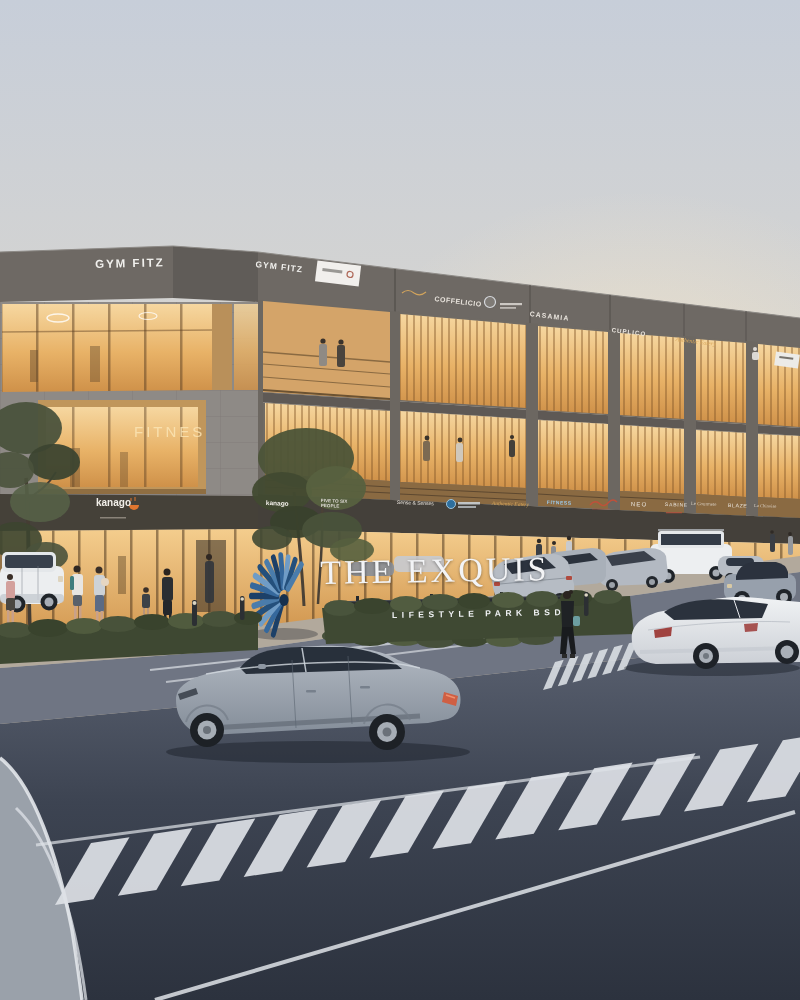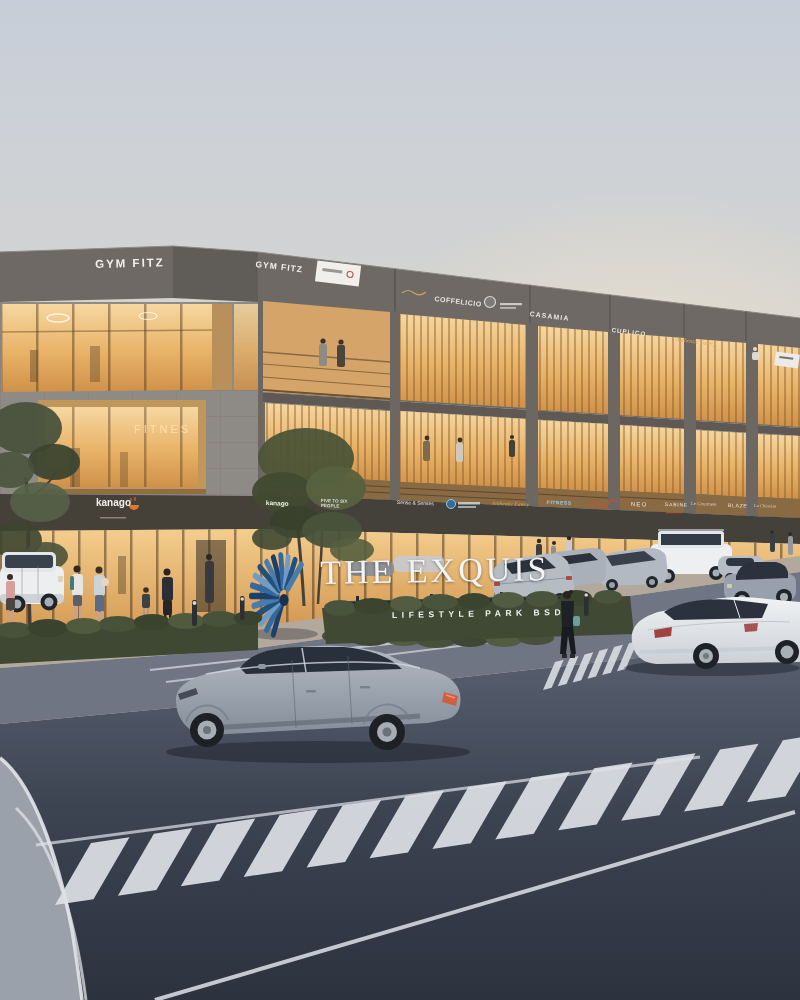--- a/index.html
+++ b/index.html
@@ -495,21 +495,21 @@
     <rect x="360" y="686" width="10" height="2.5" rx="1" fill="#77808c"></rect>
   </g>
 </svg>
 
 <div class="sign roofsign" style="left:95px;top:259px;font-size:11.5px;letter-spacing:2px;transform:rotate(-1.5deg);">GYM FITZ</div>
 <div class="sign roofsign" style="left:256px;top:260px;font-size:8.5px;letter-spacing:1px;transform:rotate(6.5deg);">GYM FITZ</div>
 <div class="sign fasciasign" style="left:435px;top:295px;font-size:7px;font-weight:bold;letter-spacing:0.5px;transform:rotate(7deg);">COFFELICIO</div>
 <div class="sign fasciasign" style="left:530px;top:311px;font-size:6.8px;font-weight:bold;letter-spacing:1.2px;transform:rotate(7deg);">CASAMIA</div>
 <div class="sign fasciasign" style="left:612px;top:327px;font-size:6.2px;font-weight:bold;letter-spacing:1px;transform:rotate(7deg);">CUPLICO</div>
 <div class="sign goldscript" style="left:676px;top:336px;font-size:6px;transform:rotate(7deg);">Authentic Eatery</div>
-<div class="sign" style="left:134px;top:424px;font-size:11px;letter-spacing:3px;color:rgba(250,228,180,0.85);">FITNES</div>
+<div class="sign" style="left:134px;top:424px;font-size:15px;letter-spacing:3px;color:rgba(250,228,180,0.85);">FITNES</div>
 <div class="sign" style="left:96px;top:498px;font-size:10px;font-weight:bold;color:#f2efe9;">kanago</div>
 <div class="sign" style="left:266px;top:500px;font-size:6.5px;font-weight:bold;color:#f2efe9;transform:rotate(2deg);">kanago</div>
 <div class="sign" style="left:321px;top:498px;width:34px;font-size:4.6px;line-height:1.15;font-weight:bold;color:#dcd8d2;white-space:normal;transform:rotate(2deg);">FIVE TO SIX PEOPLE</div>
 <div class="sign fasciasign" style="left:397px;top:500px;font-size:5px;transform:rotate(2deg);">Sense &amp; Senses</div>
 <div class="sign goldscript" style="left:492px;top:501px;font-size:5.5px;transform:rotate(2deg);">Authentic Eatery</div>
 <div class="sign" style="left:547px;top:500px;font-size:5px;font-weight:bold;letter-spacing:0.5px;color:#9cc8e8;transform:rotate(2deg);">FITNESS</div>
 <div class="sign fasciasign" style="left:631px;top:501px;font-size:6px;letter-spacing:1.2px;transform:rotate(2deg);">NEO</div>
 <div class="sign fasciasign" style="left:665px;top:502px;font-size:5px;letter-spacing:0.8px;transform:rotate(2deg);">SABINE</div>
 <div class="sign serifsign" style="left:691px;top:502px;font-size:4.8px;transform:rotate(2deg);">Le Gourmete</div>
 <div class="sign fasciasign" style="left:728px;top:503px;font-size:5.2px;letter-spacing:0.6px;transform:rotate(2deg);">BLAZE</div>

